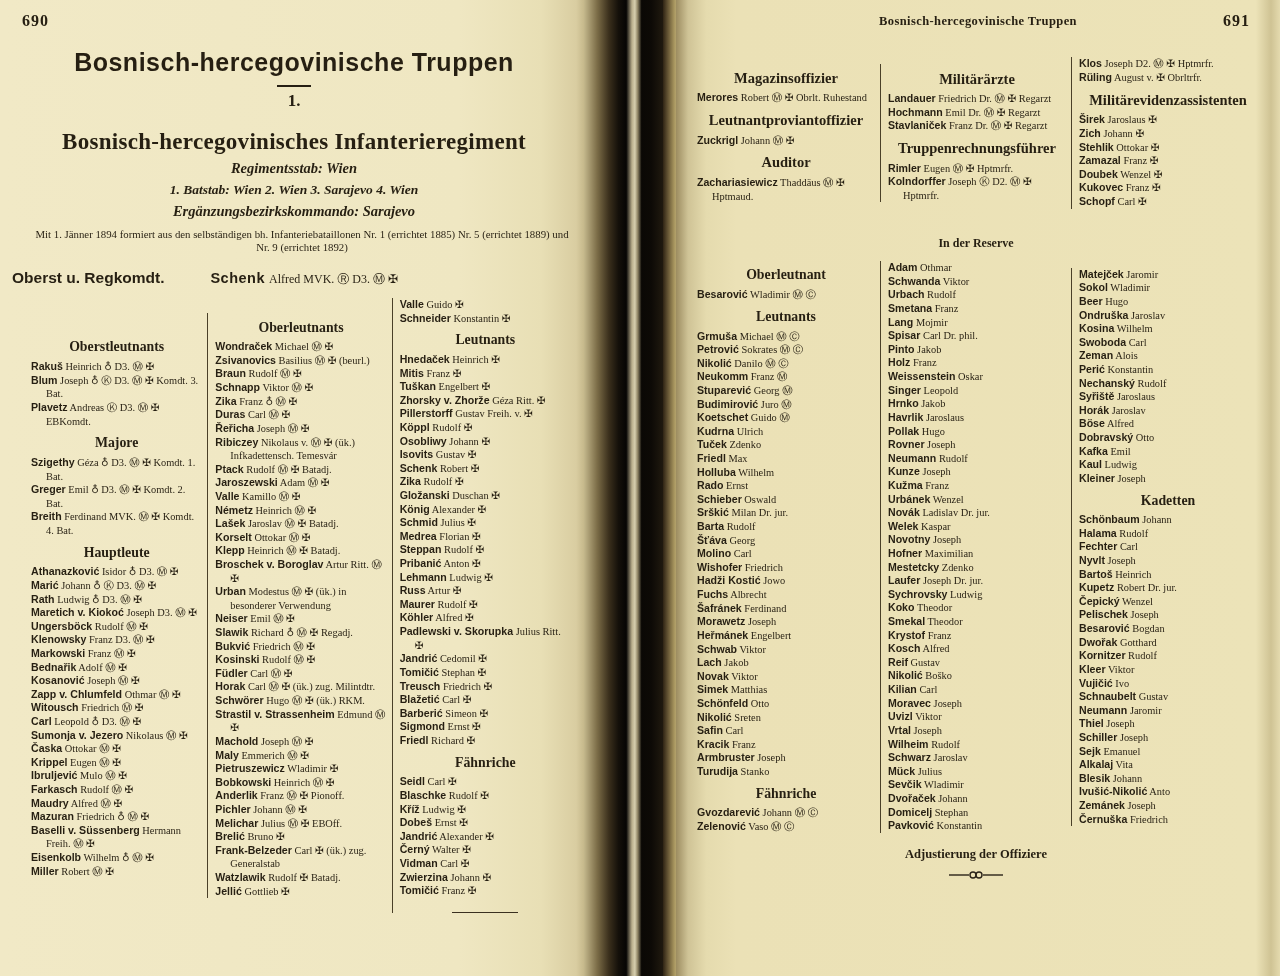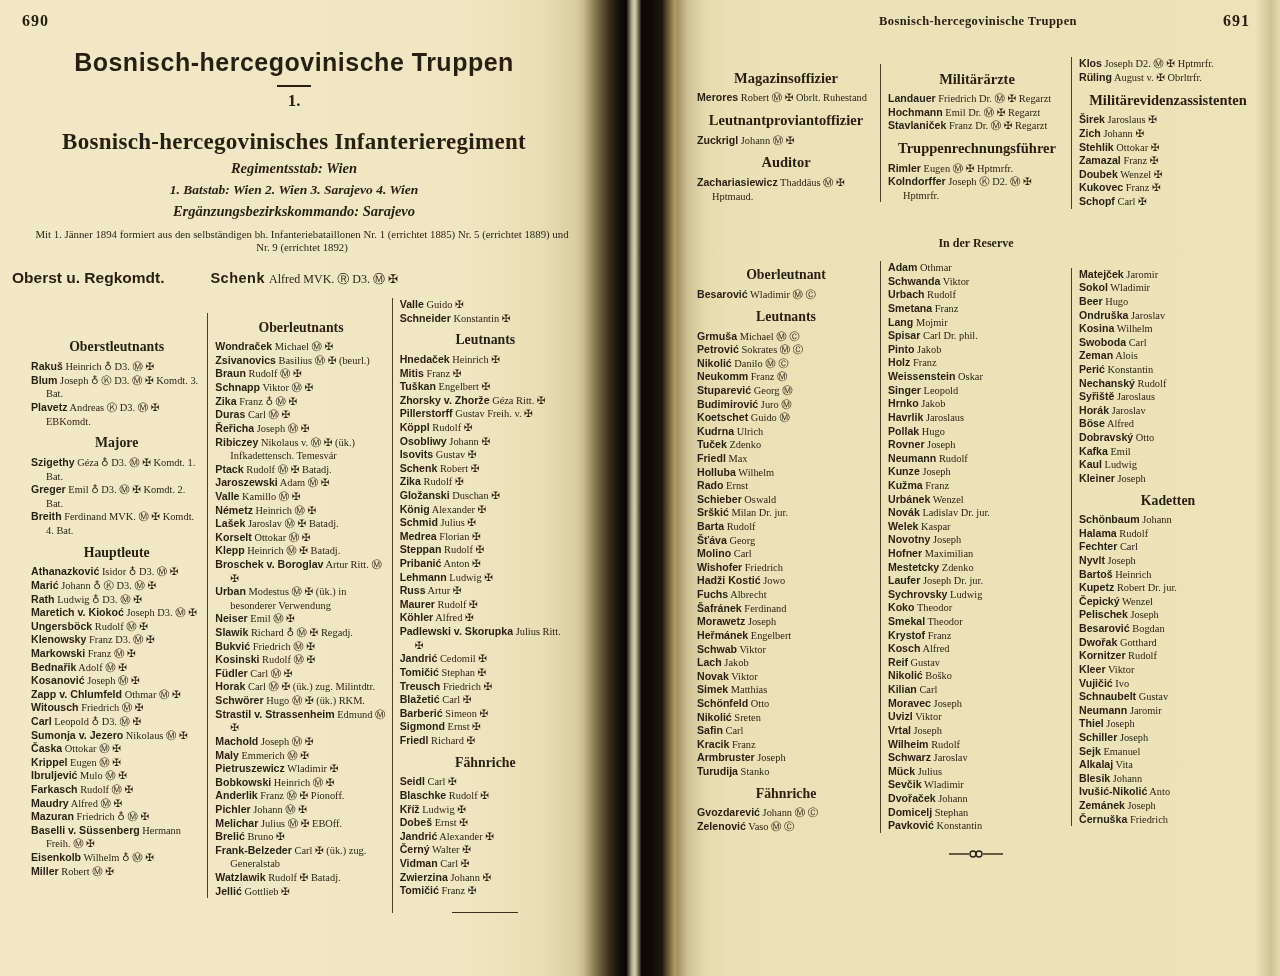--- a/index.html
+++ b/index.html
@@ -371,20 +371,21 @@
             <div class="entry"><span class="surname">Sejk</span><span class="rest"> Emanuel</span></div>
             <div class="entry"><span class="surname">Alkalaj</span><span class="rest"> Vita</span></div>
             <div class="entry"><span class="surname">Blesik</span><span class="rest"> Johann</span></div>
             <div class="entry"><span class="surname">Ivušić-Nikolić</span><span class="rest"> Anto</span></div>
             <div class="entry"><span class="surname">Zemánek</span><span class="rest"> Joseph</span></div>
             <div class="entry"><span class="surname">Černuška</span><span class="rest"> Friedrich</span></div>
           </div>
       </div>
 
       <div class="adjust">
+        <div class="adjust-header">Adjustierung der Offiziere</div>
       </div>
 
       <div class="ornament">
         <svg width="54" height="10" viewBox="0 0 54 10">
           <line x1="0" y1="5" x2="20" y2="5" stroke="#2a2318" stroke-width="1.4"></line>
           <circle cx="24" cy="5" r="3" fill="none" stroke="#2a2318" stroke-width="1.4"></circle>
           <circle cx="30" cy="5" r="3" fill="none" stroke="#2a2318" stroke-width="1.4"></circle>
           <line x1="34" y1="5" x2="54" y2="5" stroke="#2a2318" stroke-width="1.4"></line>
         </svg>
       </div>

